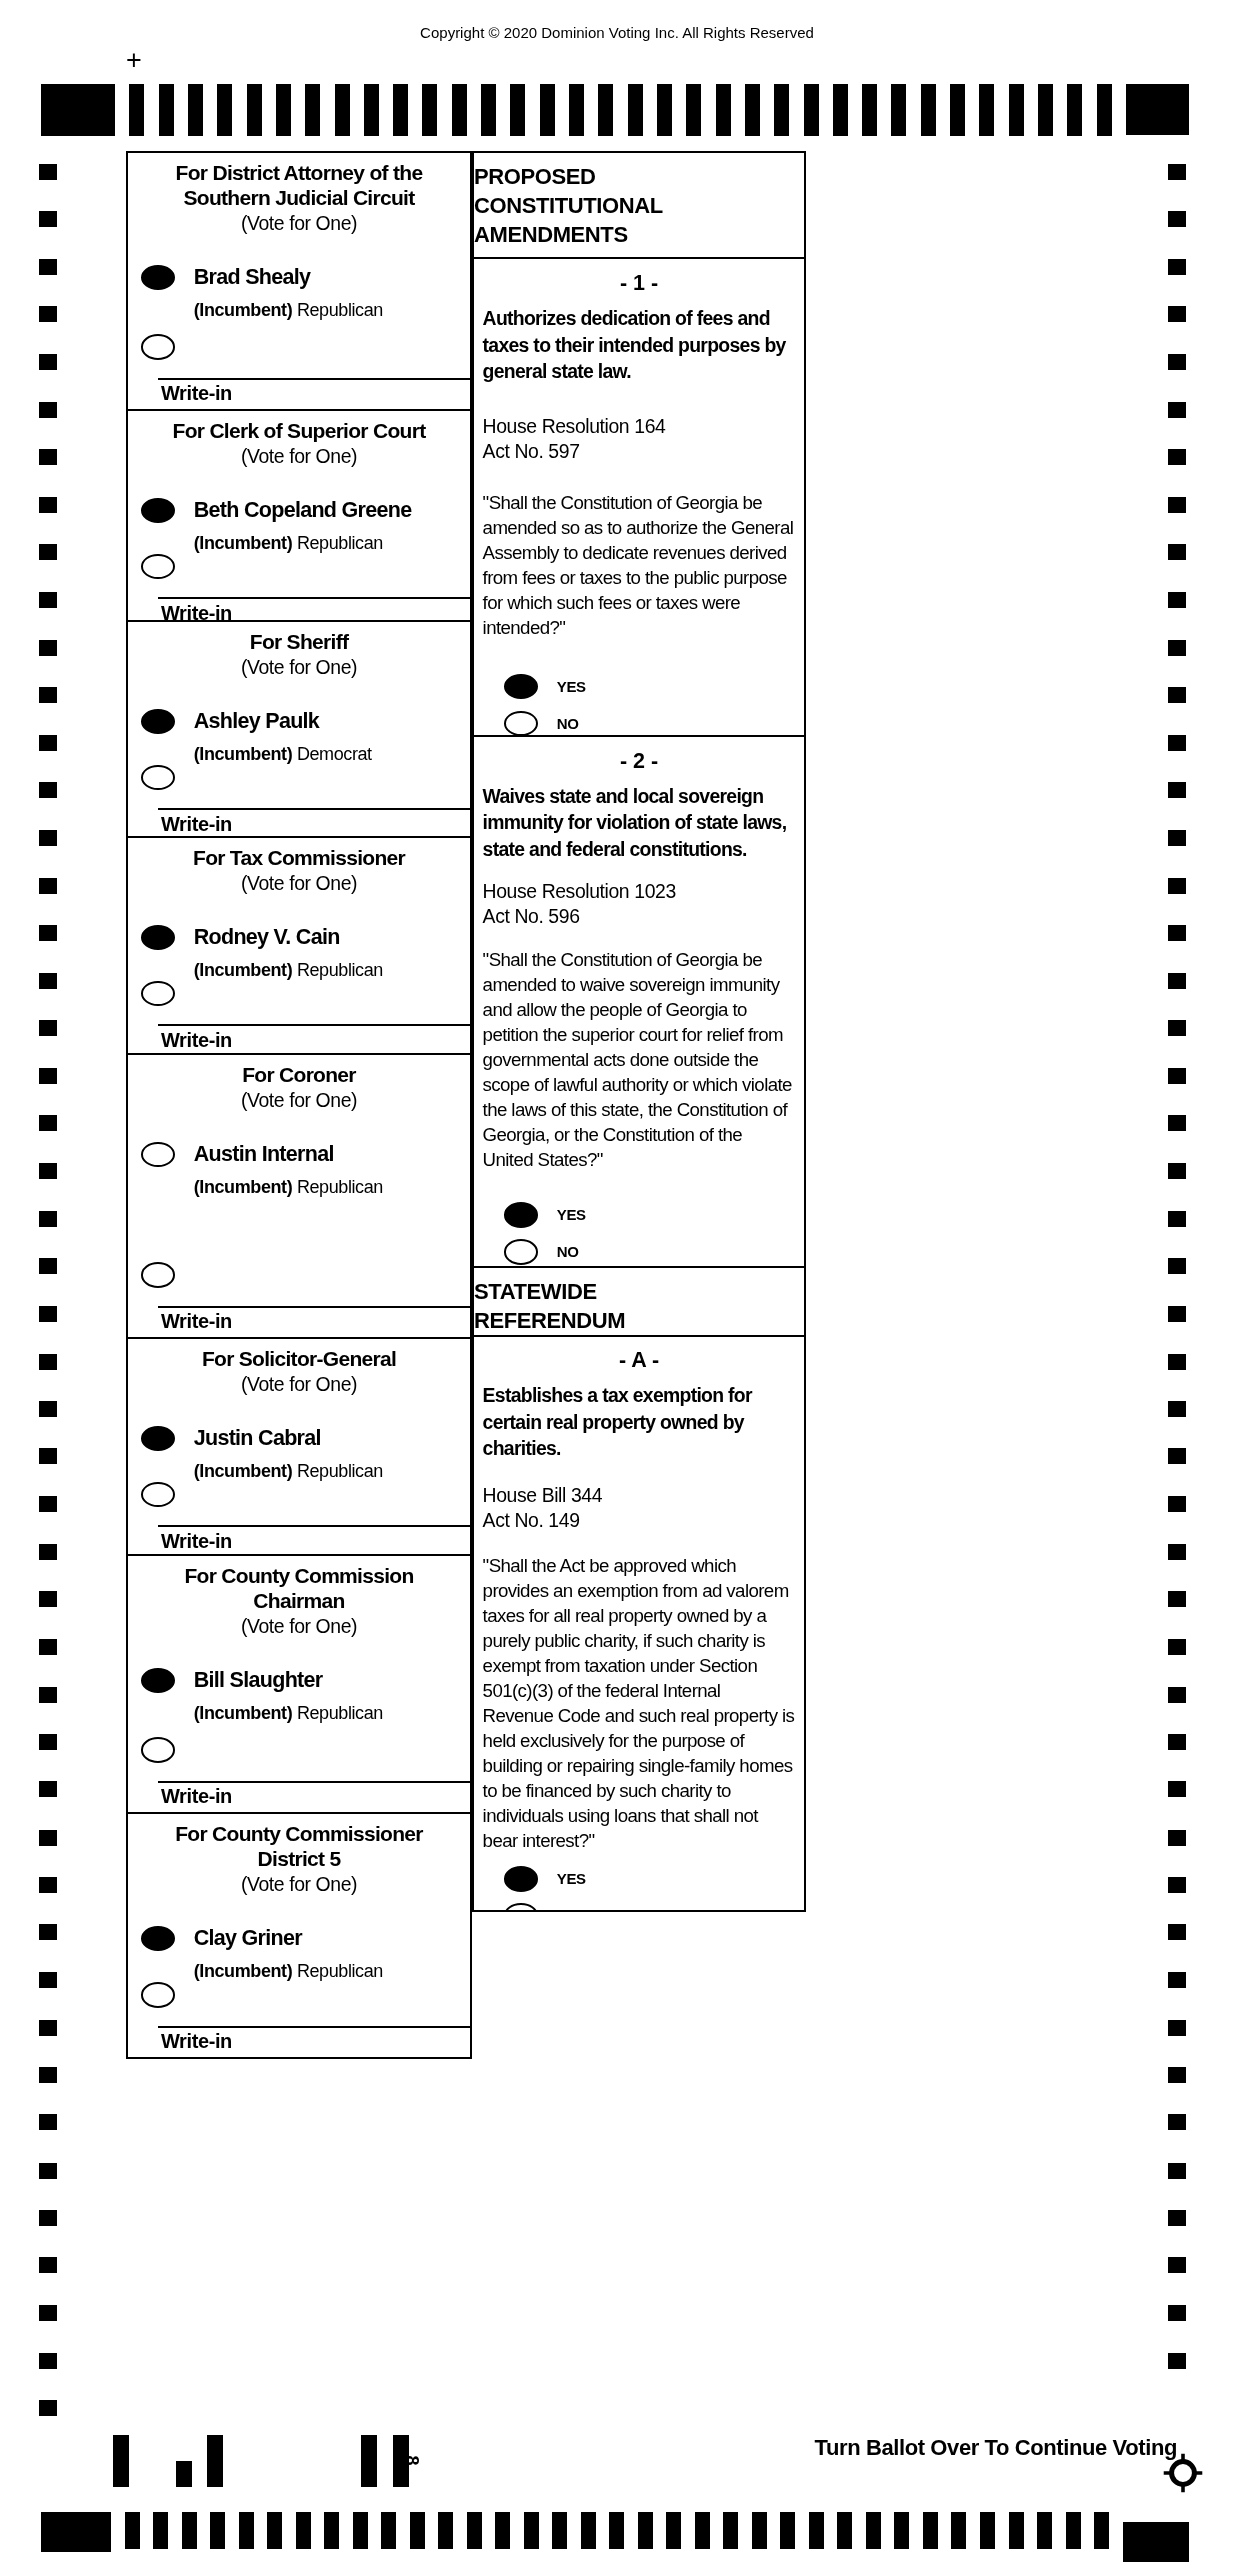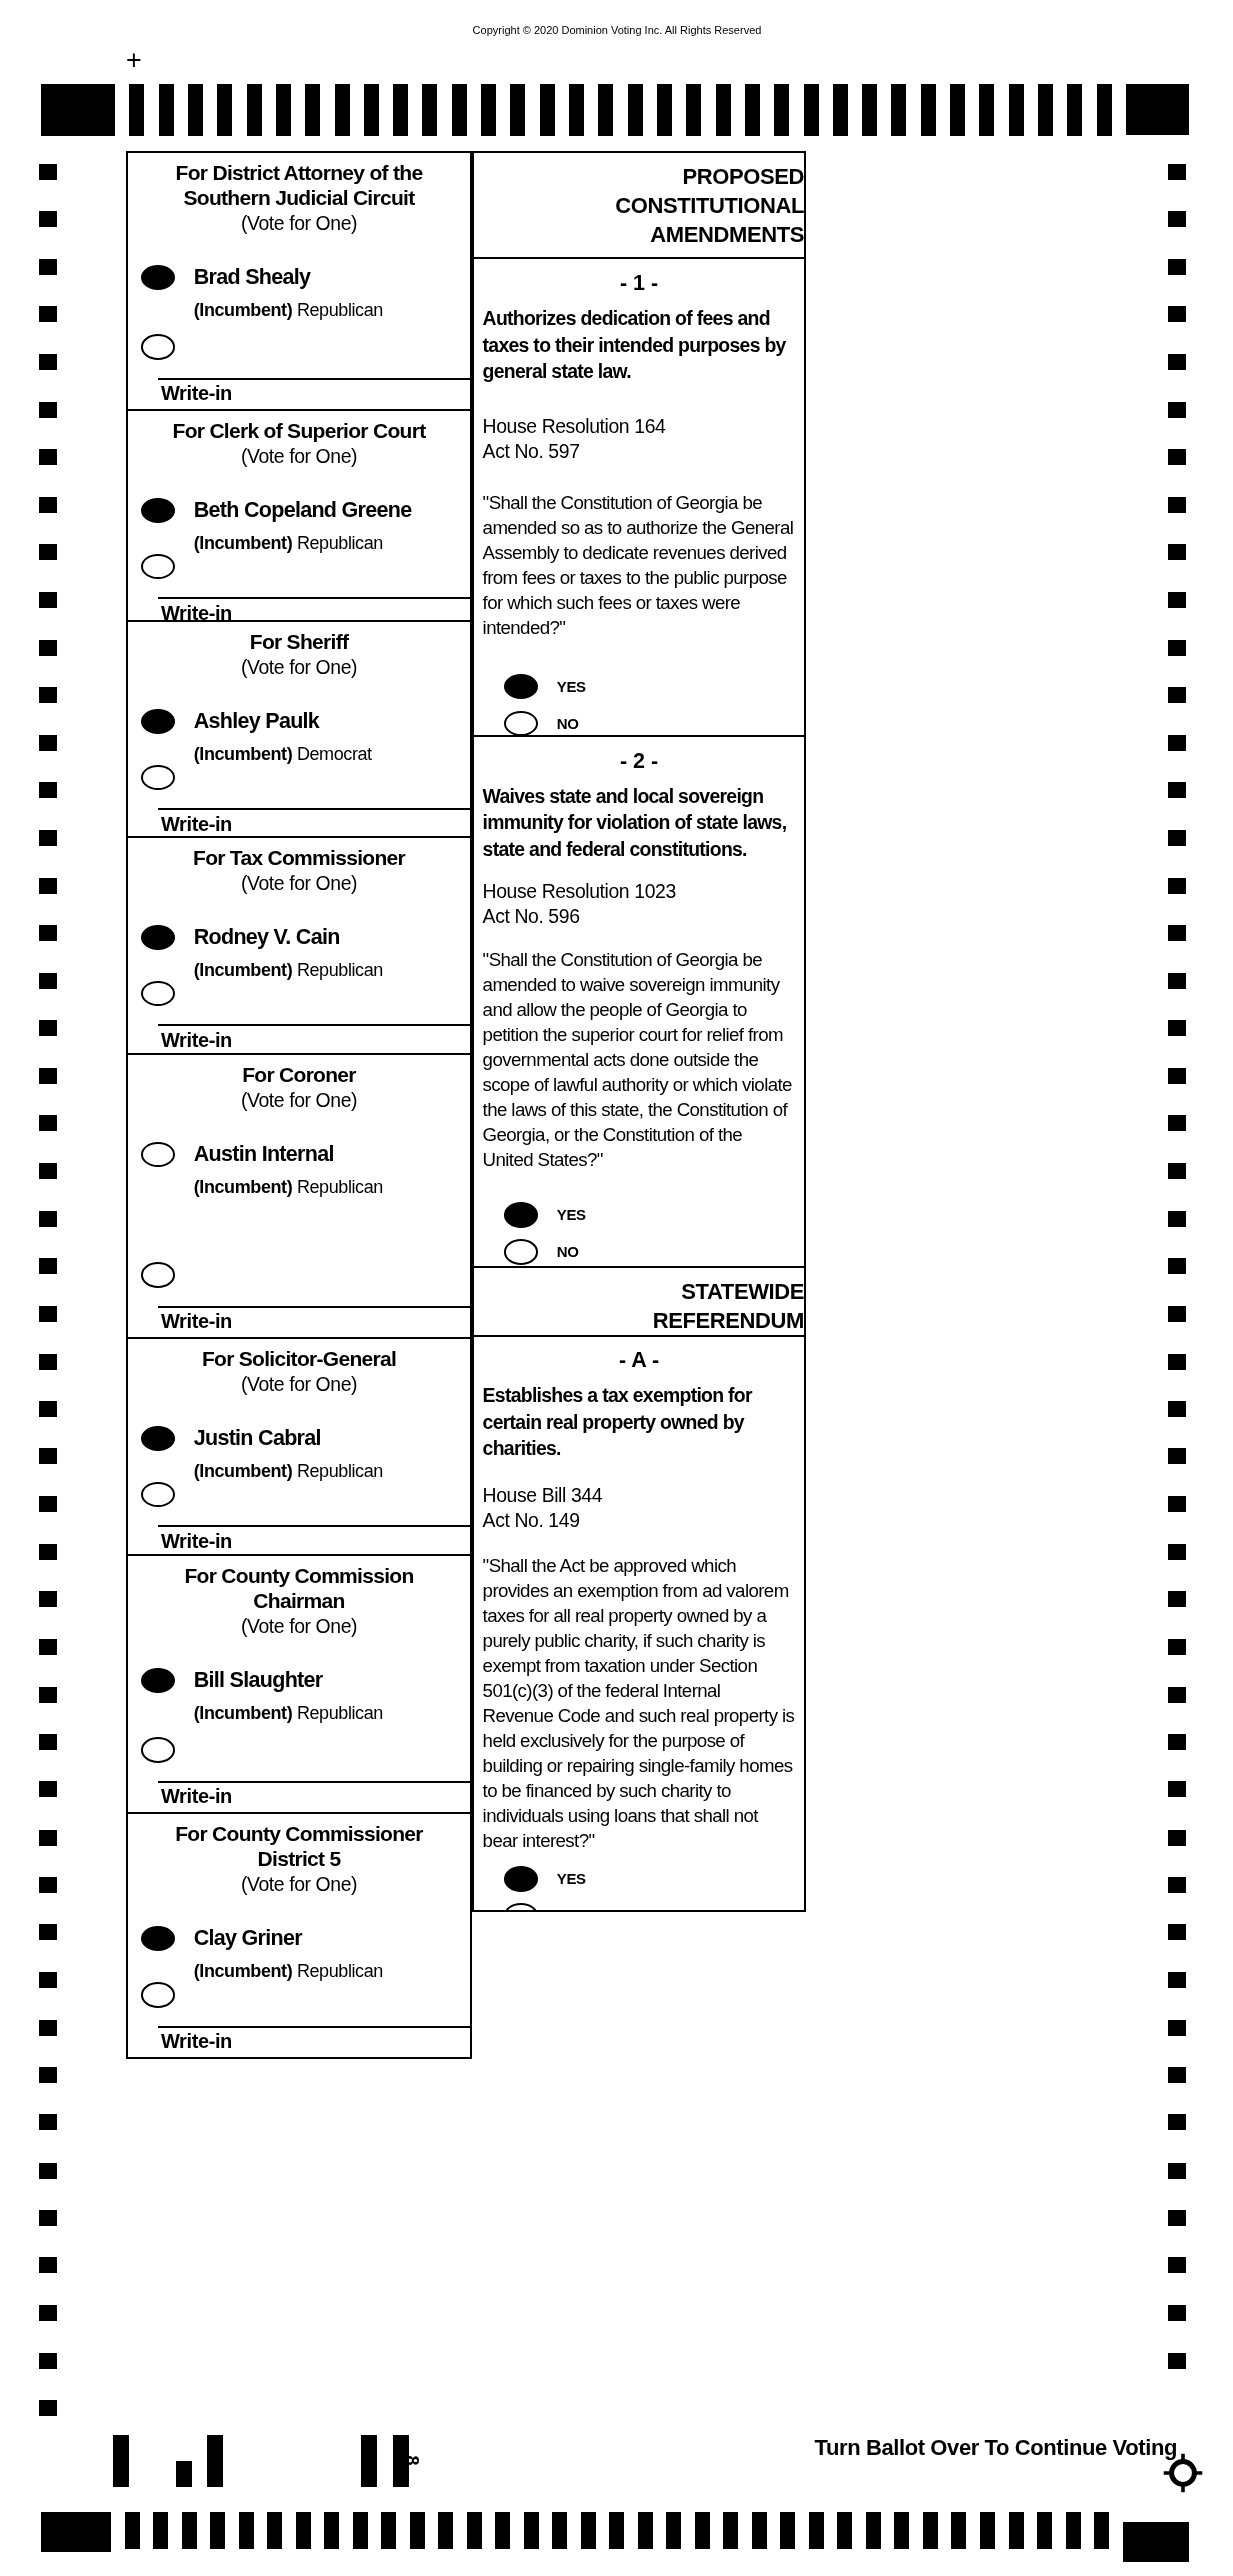--- a/index.html
+++ b/index.html
@@ -3,21 +3,21 @@
 <meta charset="utf-8">
 <style>
   html,body{margin:0;padding:0;background:#e8e8e8;}
   .ballot{
     position:relative; width:1234px; height:2576px; margin:0 auto;
     background:#ffffff; color:#000; overflow:hidden;
     font-family:"Liberation Sans", sans-serif;
   }
   
   .copyright{position:absolute;top:24.4px;left:0;right:0;margin:0 auto;width:502px;
-    text-align:center;font-size:11px;letter-spacing:0;}
+    text-align:center;font-size:15px;letter-spacing:0;}
   .plus-mark{position:absolute;left:126px;top:47px;font-size:27px;font-weight:400;line-height:27px;}
   .timing-row{position:absolute;left:41px;width:1148px;display:flex;justify-content:space-between;align-items:flex-start;}
   .row-top{top:84px;height:52px;}
   .row-bottom{top:2512px;height:40px;}
   .blk{background:#000;}
   .blk-lg-l{width:74px;height:52px;}
   .blk-lg-r{width:63px;height:51px;}
   .blk-bl{width:70px;height:40px;}
   .blk-br{width:66px;height:40px;margin-top:10px;}
   .tbar{width:15px;height:52px;background:#000;}
@@ -45,21 +45,21 @@
   .cand-text{margin-left:18.7px;}
   .cand-name{display:block;font-weight:700;font-size:21.5px;line-height:24.4px;letter-spacing:-0.7px;}
   .cand-party{display:block;margin-top:11px;font-size:18px;line-height:21px;letter-spacing:-0.4px;}
   .cand-party .inc{font-weight:700;}
   .cand-party.noinc{margin-left:21.5px;}
   .c-writein{margin-top:auto;}
   .wi-oval{margin-left:13px;margin-bottom:18px;}
   .wi-line{border-top:2.2px solid #000;margin-left:30px;}
   .wi-label{margin-left:33px;padding:2.2px 0 4.3px 0;font-weight:700;font-size:20px;letter-spacing:-0.4px;}
   
-  .col-header{box-sizing:border-box;border-bottom:2.2px solid #000;text-align:right;
+  .col-header{box-sizing:border-box;border-bottom:2.2px solid #000;text-align:left;
     font-weight:700;font-size:22px;line-height:29px;letter-spacing:-0.4px;overflow:hidden;}
   .col-header .pad{padding-top:8.6px;}
   .measure{box-sizing:border-box;border-bottom:2.2px solid #000;padding:0 8.6px;overflow:hidden;}
   .measure:last-child{border-bottom:none;}
   .m-number{text-align:center;font-weight:700;font-size:21.5px;line-height:26px;}
   .m-summary{font-weight:700;font-size:19.4px;line-height:26.6px;letter-spacing:-0.7px;}
   .m-authority{font-size:19.4px;line-height:25px;letter-spacing:-0.4px;}
   .m-question{font-size:18.7px;line-height:25px;letter-spacing:-0.6px;}
   .choice-row{display:flex;align-items:center;padding-left:21.5px;}
   .choice-label{margin-left:18.7px;font-weight:700;font-size:15px;letter-spacing:-0.4px;}

